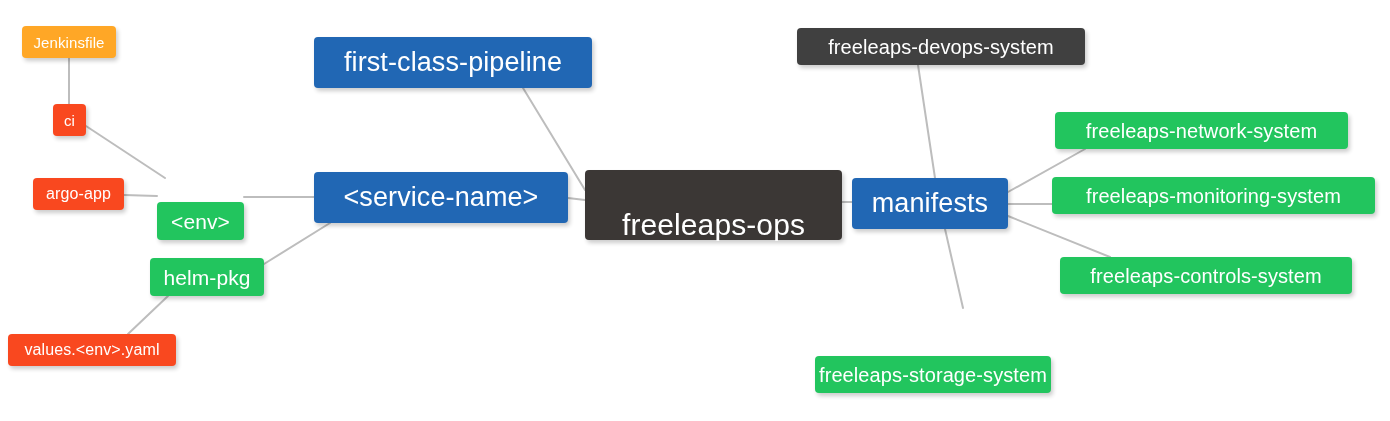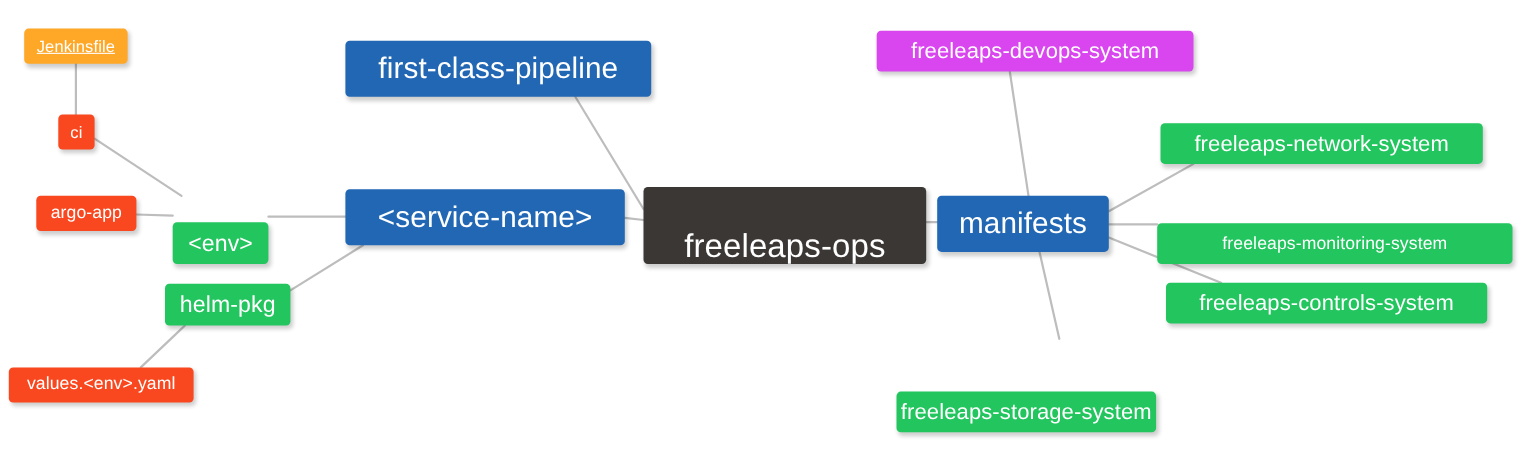--- a/index.html
+++ b/index.html
@@ -76,39 +76,39 @@
       </div>
       <div class="mm-node" style="left: 852px; top: 178px; width: 156px; height: 51px; background: rgb(33, 103, 180); font-size: 27px;">
         <span>manifests</span>
       </div>
       <div class="mm-node" style="left: 157px; top: 178px; width: 87px; height: 38px; background: rgb(34, 197, 94); font-size: 21px; margin-top: 24px;">
         <span>&lt;env&gt;</span>
       </div>
       <div class="mm-node" style="left: 150px; top: 258px; width: 114px; height: 38px; background: rgb(34, 197, 94); font-size: 21px;">
         <span>helm-pkg</span>
       </div>
-      <div class="mm-node" style="left: 22px; top: 26px; width: 94px; height: 32px; background: rgb(255, 167, 38); font-size: 15px; text-decoration: underline;">
+      <div class="mm-node" style="left: 22px; top: 26px; width: 94px; height: 32px; background: rgb(255, 167, 38); font-size: 15px;">
         <span>Jenkinsfile</span>
       </div>
       <div class="mm-node" style="left: 53px; top: 104px; width: 33px; height: 32px; background: rgb(249, 72, 31); font-size: 15px;">
         <span>ci</span>
       </div>
       <div class="mm-node" style="left: 33px; top: 178px; width: 91px; height: 32px; background: rgb(249, 72, 31); font-size: 16px; justify-content: center;">
         <span>argo-app</span>
       </div>
       <div class="mm-node" style="left: 8px; top: 334px; width: 168px; height: 32px; background: rgb(249, 72, 31); font-size: 16px;">
         <span>values.&lt;env&gt;.yaml</span>
       </div>
-      <div class="mm-node" style="left: 797px; top: 28px; width: 288px; height: 37px; background: #d946ef; font-size: 20px;">
+      <div class="mm-node" style="left: 797px; top: 28px; width: 288px; height: 37px; background: #404040; font-size: 20px;">
         <span>freeleaps-devops-system</span>
       </div>
       <div class="mm-node" style="left: 1055px; top: 112px; width: 293px; height: 37px; background: rgb(34, 197, 94); font-size: 20px;">
         <span>freeleaps-network-system</span>
       </div>
-      <div class="mm-node" style="left: 1052px; top: 203px; width: 323px; height: 37px; background: rgb(34, 197, 94); font-size: 16px; justify-content: center;">
+      <div class="mm-node" style="left: 1052px; top: 177px; width: 323px; height: 37px; background: rgb(34, 197, 94); font-size: 20px; justify-content: center;">
         <span>freeleaps-monitoring-system</span>
       </div>
       <div class="mm-node" style="left: 1060px; top: 257px; width: 292px; height: 37px; background: rgb(34, 197, 94); font-size: 20px;">
         <span>freeleaps-controls-system</span>
       </div>
       <div class="mm-node" style="left: 815px; top: 308px; width: 236px; height: 37px; background: rgb(34, 197, 94); font-size: 20px; margin-top: 48px;">
         <span>freeleaps-storage-system</span>
       </div>
     </div>
 </div>

